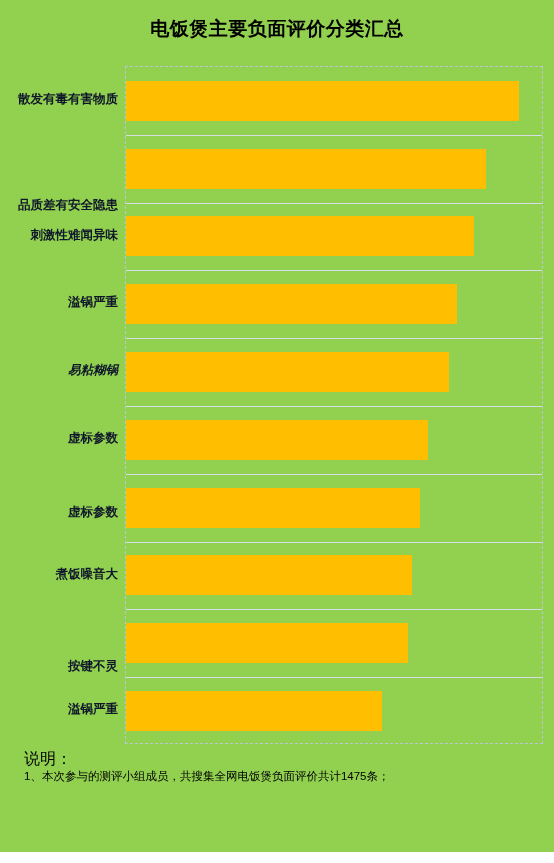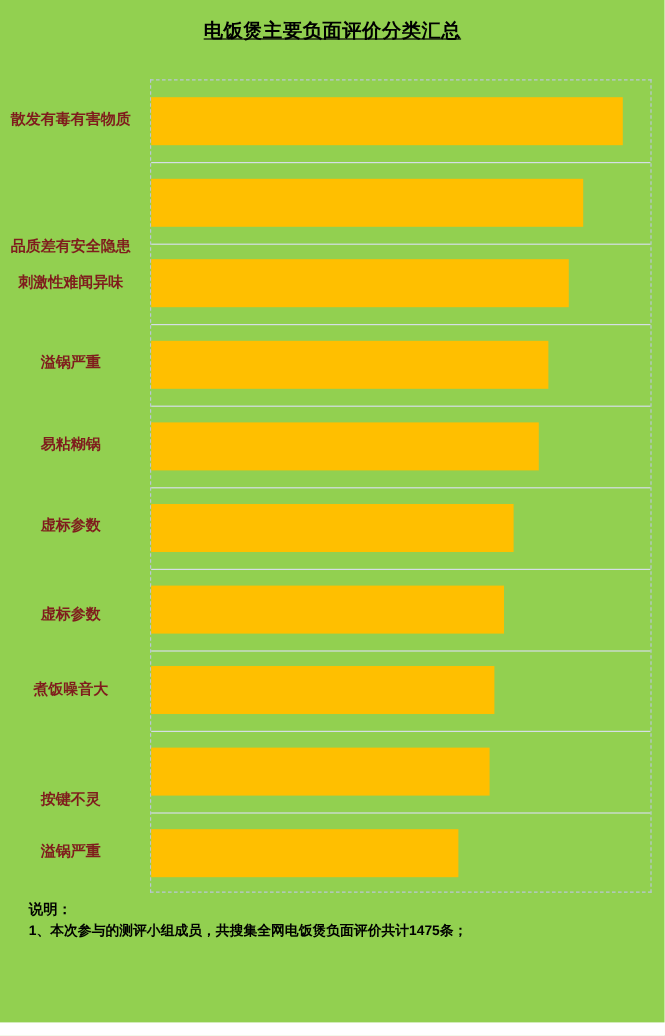--- a/index.html
+++ b/index.html
@@ -24,26 +24,25 @@
     width: 554px;
     height: 852px;
     background: #92d050;
   }
   #chart-title {
     position: absolute;
     left: 0;
     top: 16px;
     width: 554px;
     text-align: center;
-    font-size: 16px;
+    font-size: 19px;
     font-weight: bold;
     color: #000000;
     letter-spacing: 0.5px;
     white-space: nowrap;
-    text-decoration: underline;
   }
   #plot-area {
     position: absolute;
     left: 125px;
     top: 66px;
     width: 418px;
     height: 678px;
     border: 1px dashed #b9c6d6;
     box-sizing: border-box;
   }
@@ -65,61 +64,61 @@
     position: absolute;
     left: 0;
     top: 14px;
     height: 40px;
     background: #ffbf00;
   }
   .axis-label {
     position: absolute;
     left: 0;
     width: 118px;
-    text-align: center;
+    text-align: right;
     font-size: 12.5px;
     font-weight: bold;
-    color: #7f1d1d;
+    color: #0f172a;
     white-space: nowrap;
     line-height: 14px;
   }
   #footnote {
     position: absolute;
     left: 24px;
     top: 750px;
     width: 520px;
     font-size: 11.5px;
     font-weight: bold;
     color: #000000;
     line-height: 17.5px;
   }
   #footnote .note-head {
-    font-size: 12px;
-    font-weight: bold;
+    font-size: 16px;
+    font-weight: normal;
   }
   #footnote .note-line {
     font-size: 11.5px;
-    font-weight: bold;
+    font-weight: normal;
     white-space: nowrap;
   }
 </style>
 </head>
 <body>
 
 <div id="page">
   <div id="canvas">
 
     <div id="chart-title">电饭煲主要负面评价分类汇总</div>
 
     <div id="axis-labels">
         <div class="axis-label" style="top: 91.9px;">散发有毒有害物质</div>
         <div class="axis-label" style="top: 159.7px; margin-top: 38px;">品质差有安全隐患</div>
         <div class="axis-label" style="top: 227.5px;">刺激性难闻异味</div>
         <div class="axis-label" style="top: 295.3px;">溢锅严重</div>
-        <div class="axis-label" style="top: 363.1px;">易粘糊锅</div>
+        <div class="axis-label" style="top: 363.1px; font-style: italic;">易粘糊锅</div>
         <div class="axis-label" style="top: 430.9px;">虚标参数</div>
         <div class="axis-label" style="top: 505px;">虚标参数</div>
         <div class="axis-label" style="top: 566.5px;">煮饭噪音大</div>
         <div class="axis-label" style="top: 634.3px; margin-top: 25px;">按键不灵</div>
         <div class="axis-label" style="top: 702.1px;">溢锅严重</div>
       </div>
 
     <div id="plot-area">
         <div class="row" style="top: 0px; height: 67.8px;">
           <div class="bar" title="散发有毒有害物质" style="width: 393.11px; top: 13.9px; background: rgb(255, 191, 0);"></div>

